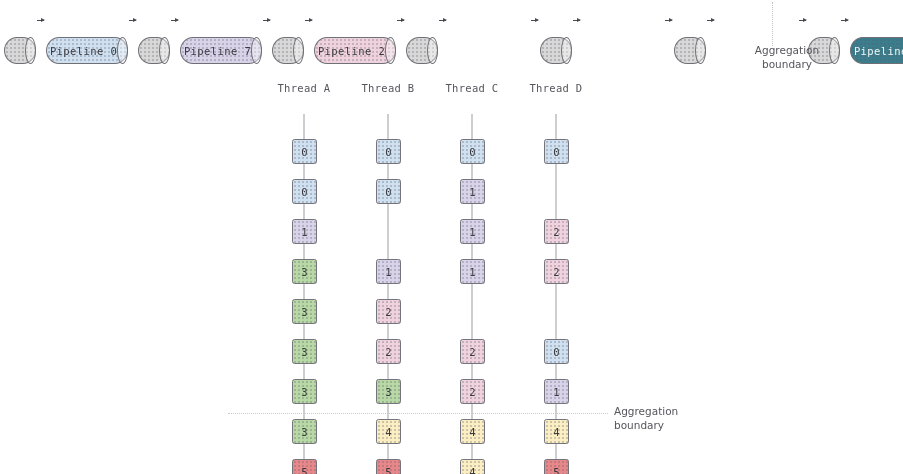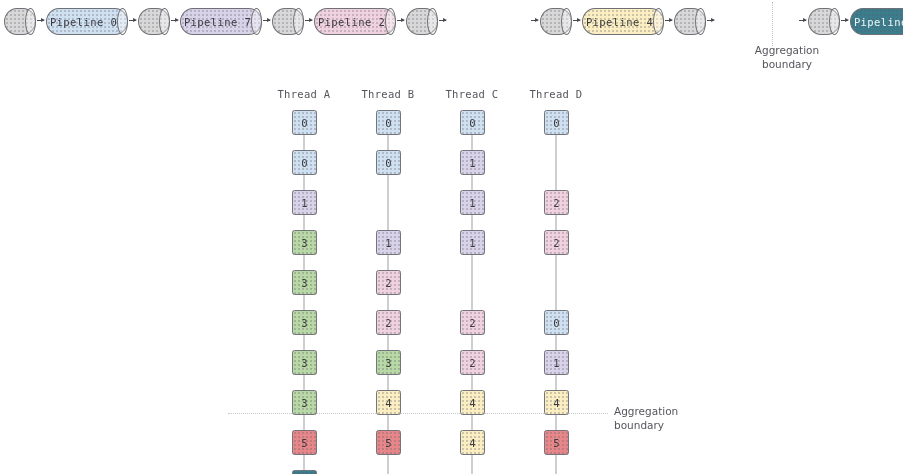--- a/index.html
+++ b/index.html
@@ -20,20 +20,21 @@
   }
   .cyl .cap{
     position:absolute;right:-0.6px;top:-1.2px;width:11px;height:27px;
     border:1.2px solid #6f6f76;border-radius:50%/50%;
     background:rgba(255,255,255,.38);box-sizing:border-box;
   }
   .cyl .lbl{position:relative;z-index:2;padding-right:7px;}
   .dots{
     background-image:radial-gradient(rgba(90,90,100,.30) .7px, transparent .8px);
     background-size:4px 4px;
+    margin-top:29px;
   }
   .c-grey{background-color:#d8d8d8;}
   .c-0{background-color:#cfe0f1;}
   .c-1{background-color:#d9d3ea;}
   .c-2{background-color:#efd2de;}
   .c-3{background-color:#b8d8a5;}
   .c-4{background-color:#fbeec2;}
   .c-5{background-color:#e8878a;}
   .c-6{background-color:#3b7d8c;}
   .c-6 .lbl{color:#eef6f7;}
@@ -54,21 +55,20 @@
     font-family:"DejaVu Sans", sans-serif;font-size:10.5px;line-height:13.5px;
     color:#55555d;text-align:center;
   }
 
   
   #thread-grid{position:absolute;left:0;top:0;width:903px;height:474px;}
   .thread-col{position:absolute;top:82px;width:90px;}
   .thread-head{
     font-size:10.5px;color:#55555d;text-align:center;height:18px;
     letter-spacing:.3px;
-    margin-top:6px;
   }
   .spine{
     position:absolute;left:44.3px;top:28px;width:2.2px;background:#cdcdd2;
   }
   .cell{
     position:absolute;width:25px;height:25px;left:32.8px;box-sizing:border-box;
     border:1.2px solid #74747c;border-radius:2.5px;
     display:flex;align-items:center;justify-content:center;
     font-size:10.5px;color:#3a3a3f;z-index:2;
   }
@@ -123,24 +123,20 @@
         <span class="cap"></span>
         <span class="lbl"></span>
       </div>
       <div class="arrow" style="left: 439px; width: 7px;"></div>
       <div class="arrow" style="left: 531px; width: 7px;"></div>
       <div class="cyl dots c-grey" style="left: 540px; width: 32px;">
         <span class="cap"></span>
         <span class="lbl"></span>
       </div>
       <div class="arrow" style="left: 573px; width: 7px;"></div>
-      <div class="cyl dots c-4" style="left: 582px; width: 82px;">
-        <span class="cap"></span>
-        <span class="lbl">Pipeline 4</span>
-      </div>
       <div class="arrow" style="left: 665px; width: 7px;"></div>
       <div class="cyl dots c-grey" style="left: 674px; width: 32px;">
         <span class="cap"></span>
         <span class="lbl"></span>
       </div>
       <div class="arrow" style="left: 707px; width: 7px;"></div>
       <div class="arrow" style="left: 799px; width: 7px;"></div>
       <div class="cyl dots c-grey" style="left: 808px; width: 32px;">
         <span class="cap"></span>
         <span class="lbl"></span>

